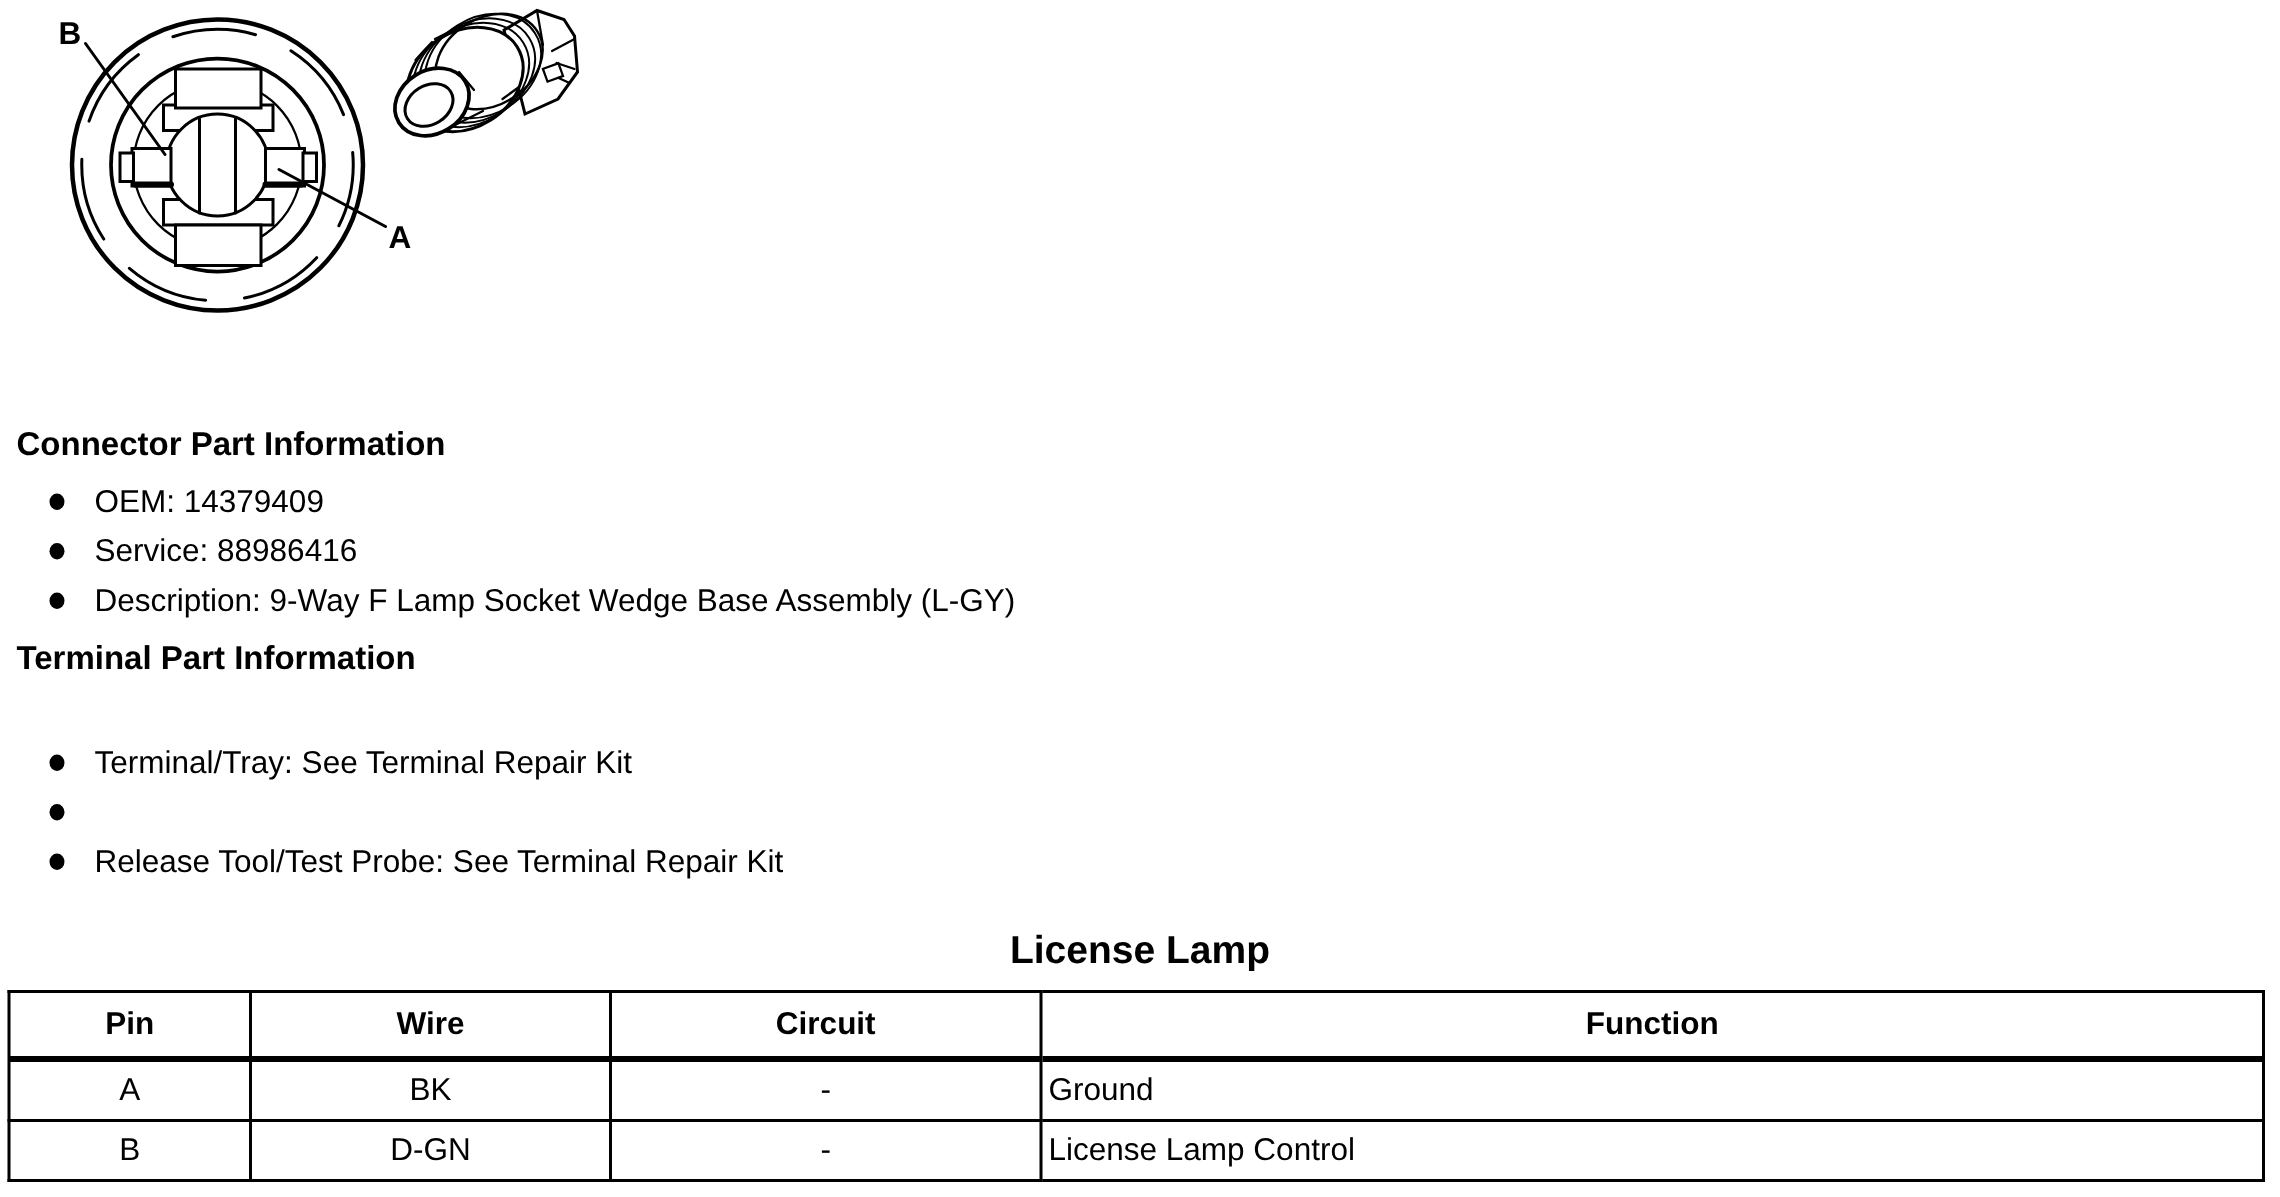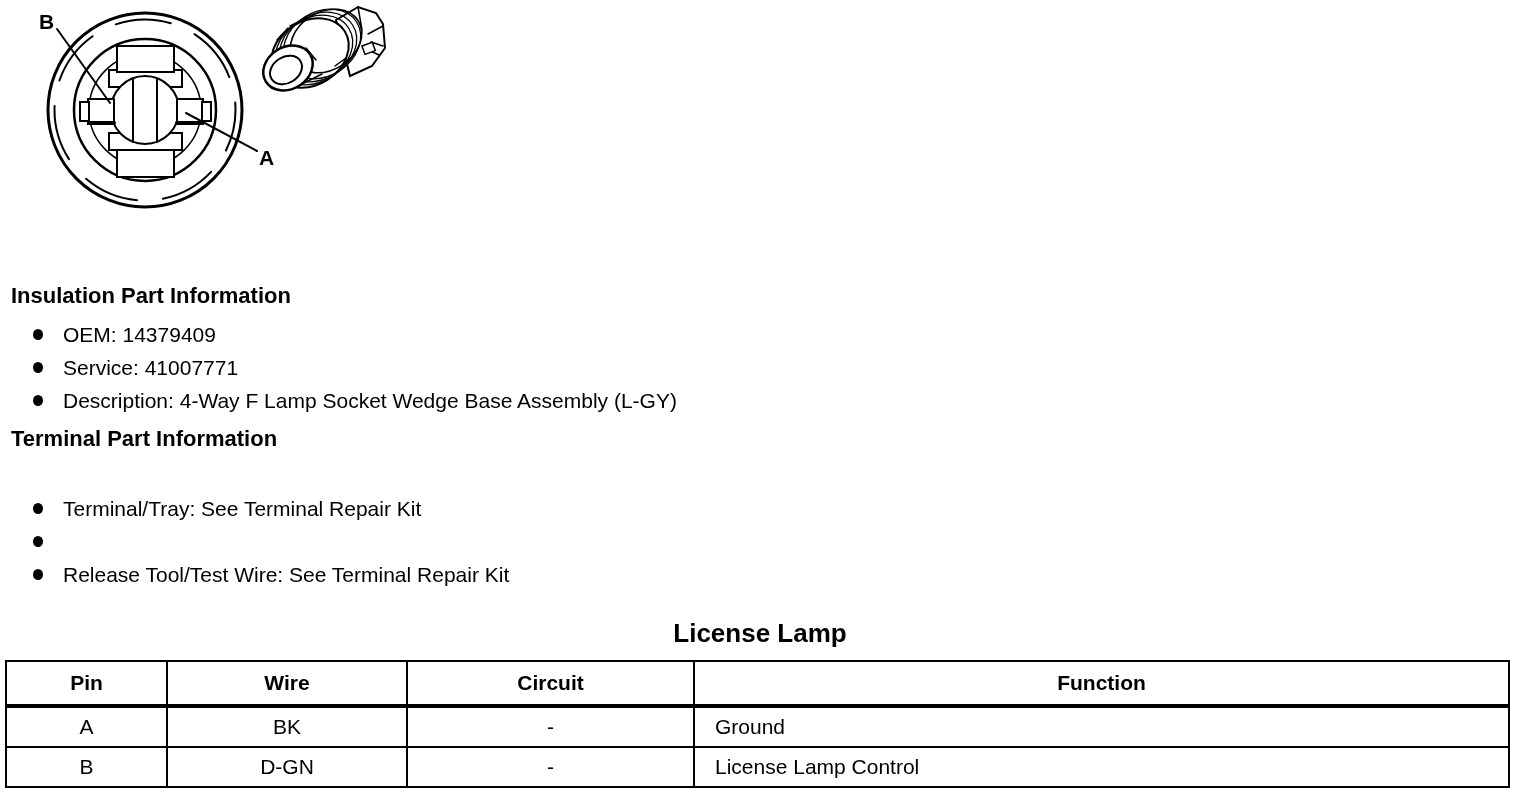--- a/index.html
+++ b/index.html
@@ -98,21 +98,21 @@
     text-align: center;
     padding: 0;
   }
   table.pinout td {
     height: 38px;
     text-align: center;
     padding: 0;
   }
   table.pinout td.fn-cell {
     text-align: left;
-    padding-left: 20px;
+    padding-left: 4px;
   }
   col.c-pin     { width: 161px; }
   col.c-wire    { width: 240px; }
   col.c-circuit { width: 287px; }
 </style>
 </head>
 <body>
 
 <div class="page">
 
@@ -165,50 +165,50 @@
 
         <path d="M 40 26 L 58 17 M 27 40 L 38 28 M 85 66 L 96 58" stroke-width="1.5"></path>
 
         <ellipse cx="38" cy="68" rx="26" ry="21" transform="rotate(-32 38 68)" fill="#ffffff" stroke-width="2.5"></ellipse>
         <ellipse cx="36" cy="70" rx="17" ry="13" transform="rotate(-32 36 70)" stroke-width="2"></ellipse>
         <path d="M 52 84 L 72 74 M 56 48 L 66 60" stroke-width="1.5"></path>
       </g>
     </svg>
   </div>
 
-  <h2 class="sec-heading" id="sec0-heading">Insulation Part Information</h2>
+  <h2 class="sec-heading" id="sec0-heading">Connector Part Information</h2>
 
   <ul class="bullet-list" id="sec0-list">
     <li>
       <span class="bullet-dot"></span>
       <span>OEM: 14379409</span>
     </li>
     <li>
       <span class="bullet-dot"></span>
-      <span>Service: 41007771</span>
-    </li>
-    <li>
-      <span class="bullet-dot"></span>
-      <span>Description: 4-Way F Lamp Socket Wedge Base Assembly (L-GY)</span>
+      <span>Service: 88986416</span>
+    </li>
+    <li>
+      <span class="bullet-dot"></span>
+      <span>Description: 9-Way F Lamp Socket Wedge Base Assembly (L-GY)</span>
     </li>
   </ul>
 
   <h2 class="sec-heading" id="sec1-heading">Terminal Part Information</h2>
 
   <ul class="bullet-list" id="sec1-list">
     <li>
       <span class="bullet-dot"></span>
       <span>Terminal/Tray: See Terminal Repair Kit</span>
     </li>
     <li>
       <span class="bullet-dot"></span>
     </li>
     <li>
       <span class="bullet-dot"></span>
-      <span>Release Tool/Test Wire: See Terminal Repair Kit</span>
+      <span>Release Tool/Test Probe: See Terminal Repair Kit</span>
     </li>
   </ul>
 
   <div class="table-title">License Lamp</div>
 
   <table class="pinout">
     <colgroup>
       <col class="c-pin">
         <col class="c-wire">
         <col class="c-circuit">

